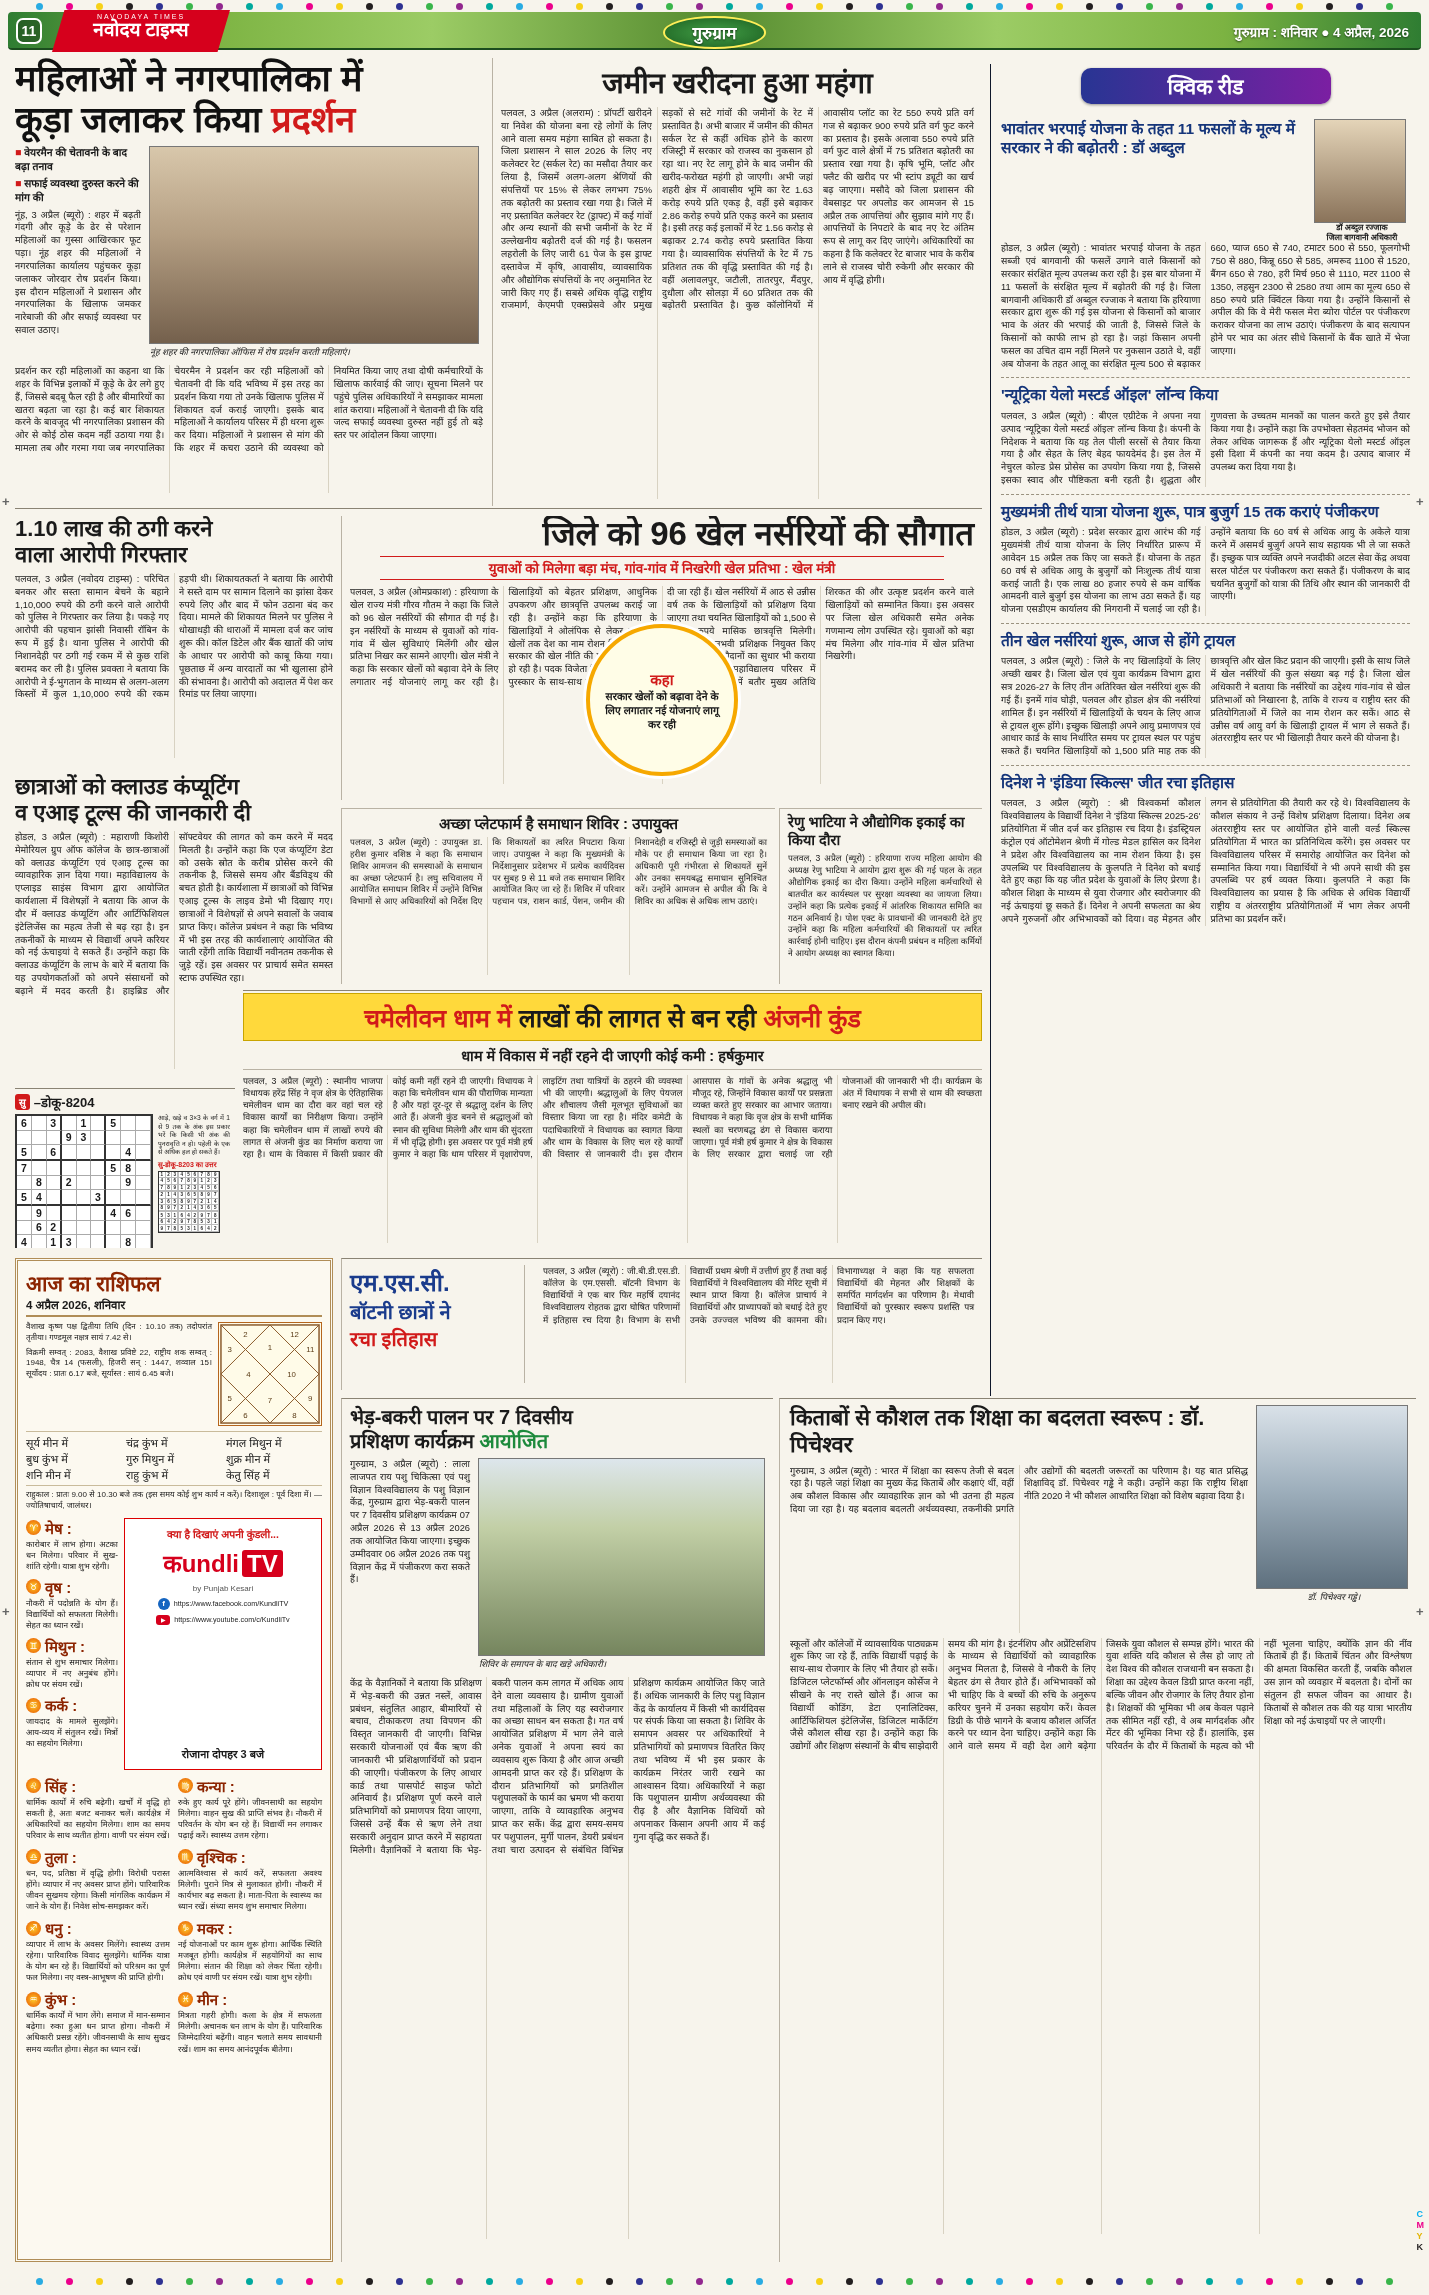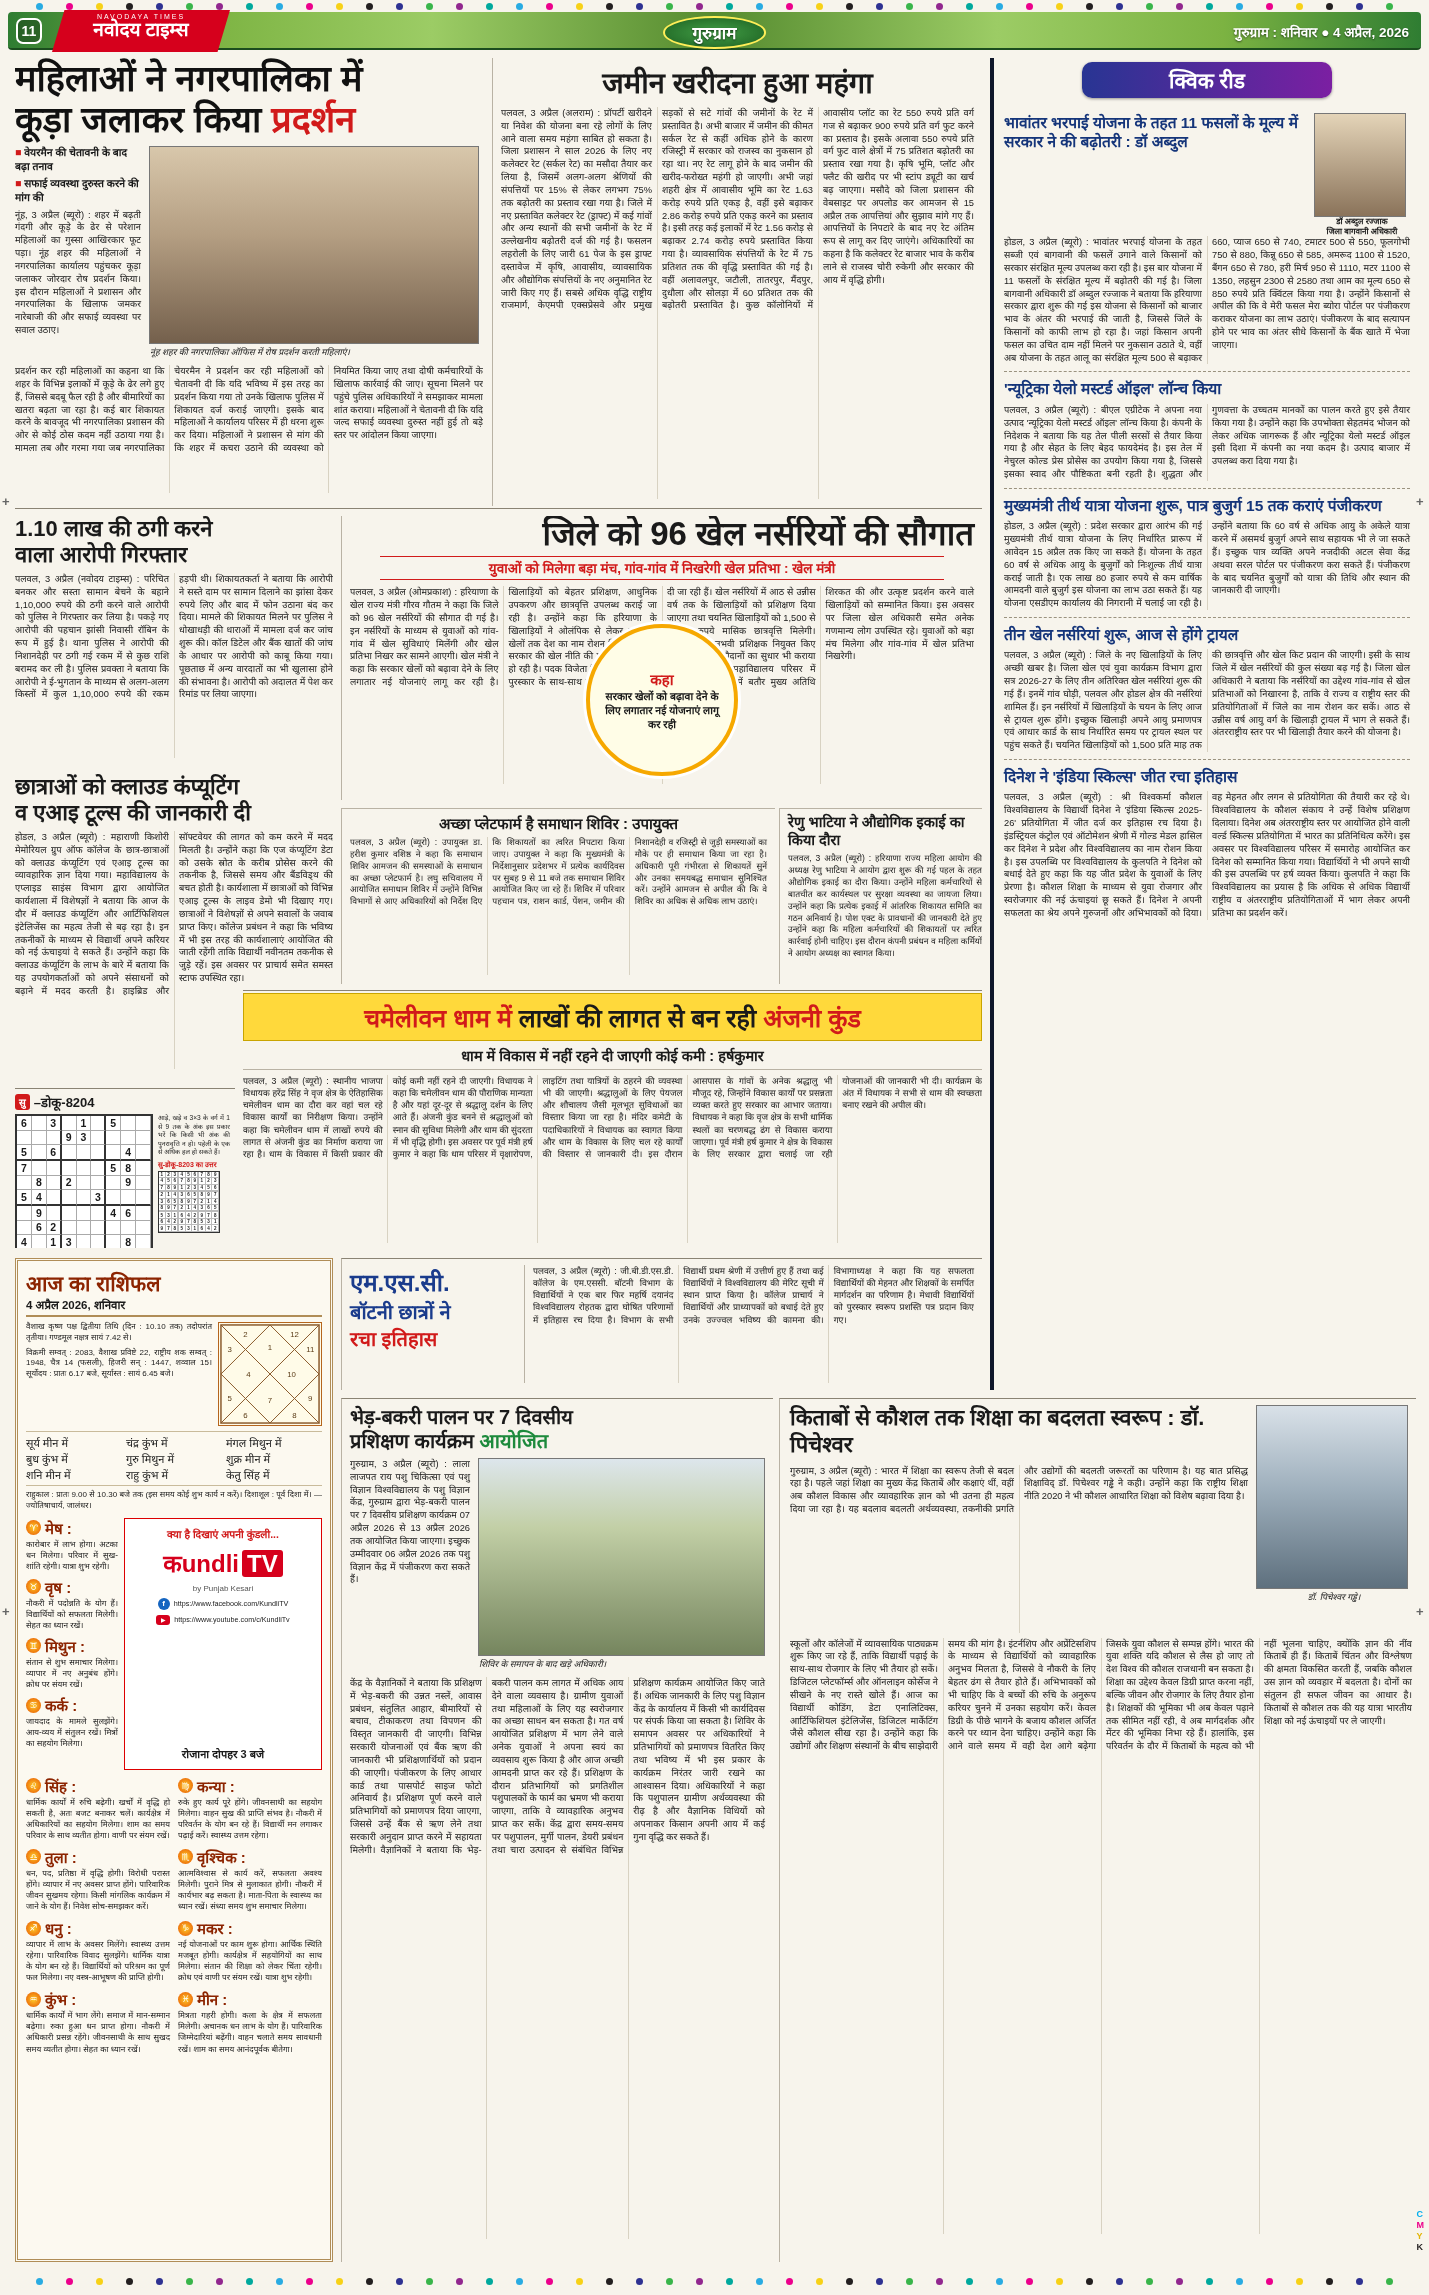--- a/index.html
+++ b/index.html
@@ -32,21 +32,21 @@
   .photo{border:0}
   .pimg{border:1px solid #777}
   .caption{font-size:8.8px;font-style:italic;padding:2px 1px;color:#222}
   .photo-protest{width:330px;height:198px;background:linear-gradient(180deg,#d8c7ab 0%,#b49e82 45%,#74604c 100%);background-blend-mode:multiply}
   .photo-abdul{width:92px;height:104px;background:linear-gradient(180deg,#e4d4b8,#8a735a)}
   .photo-sheep{width:100%;height:198px;background:linear-gradient(180deg,#dde6ec 0%,#c2cfa6 35%,#75855e 100%)}
   .photo-books{width:152px;height:184px;background:linear-gradient(180deg,#d9e1e8 0%,#9fb0bd 45%,#5e707e 100%)}
   
   #a-protest{left:15px;top:58px;width:468px;height:448px}
   #a-land{left:492px;top:58px;width:490px;height:448px;border-left:1px solid #b9b2a4;padding:0 8px}
-  #quickread{left:990px;top:58px;width:426px;height:1332px;border-left:4px solid #0f172a;padding:0 6px 0 10px}
+  #quickread{left:990px;top:64px;width:426px;height:1332px;border-left:1px solid #0f172a;padding:0 6px 0 10px}
   #hr-1{position:absolute;left:15px;top:508px;width:967px;border-top:1px solid #8a8374}
   #a-fraud{left:15px;top:516px;width:318px;height:250px}
   #a-nurseries{left:341px;top:516px;width:641px;height:284px;border-left:1px solid #b9b2a4;padding:0 8px;position:absolute}
   #a-cloud{left:15px;top:774px;width:318px;height:306px}
   #a-samadhan{left:341px;top:808px;width:434px;height:176px;border-left:1px solid #b9b2a4;border-top:1px solid #b9b2a4;padding:4px 8px 0}
   #a-renu{left:779px;top:808px;width:203px;height:176px;border-left:1px solid #b9b2a4;border-top:1px solid #b9b2a4;padding:4px 0 0 8px}
   #sudoku{left:15px;top:1088px;width:220px;height:160px;border-top:1px solid #8a8374;padding-top:4px}
   #a-chameli{left:243px;top:990px;width:739px;height:258px;border-top:1px solid #8a8374;padding-top:2px}
   #a-horoscope{left:15px;top:1258px;width:318px;height:1004px;border:3px double #b08d57;padding:8px;background:#fcf9f0}
   #a-msc{left:341px;top:1258px;width:641px;height:132px;border-left:1px solid #b9b2a4;border-top:1px solid #8a8374;padding:6px 8px 0}
@@ -127,21 +127,21 @@
   .ktv{flex:1;border:1px solid #d00;background:#fff;text-align:center;padding:8px 6px;display:flex;flex-direction:column;align-items:center;gap:5px;height:252px}
   .ktv-top{color:#d11a1a;font-weight:bold;font-size:10.5px}
   .ktv-logo{font-size:24px;font-weight:bold;color:#d6001c}
   .ktv-tv{background:#d6001c;color:#fff;padding:0 5px;margin-left:3px;border-radius:3px}
   .ktv-sub{font-size:8px;color:#555}
   .ktv-line{display:flex;align-items:center;gap:4px;font-size:7.2px}
   .fb-icon{width:12px;height:12px;border-radius:50%;background:#1565c0;color:#fff;font-weight:bold;font-size:8px;display:flex;align-items:center;justify-content:center}
   .yt-icon{width:14px;height:10px;border-radius:3px;background:#d6001c;color:#fff;font-size:6px;display:flex;align-items:center;justify-content:center}
   .ktv-foot{font-size:11px;font-weight:bold;margin-top:auto}
   
-  .msc-row{display:flex;gap:8px}
+  .msc-row{display:flex;gap:18px}
   .msc-hl{width:175px;border-right:1px solid #b9b2a4;padding-right:8px}
   .msc-hl .l1{font-size:24px;font-weight:bold;color:#1a3b8c}
   .msc-hl .l2{font-size:20px;font-weight:bold;color:#1a3b8c}
   .msc-hl .l3{font-size:20px;font-weight:bold}
   .msc-body{flex:1;height:118px;font-size:8.8px}
   
   .sheep-hl{font-size:20px;line-height:1.2;font-weight:bold;margin-bottom:5px}
   .sheep-row{display:flex;gap:8px;margin-bottom:5px}
   .sheep-lede{width:120px}
   .sheep-fig{flex:1}

